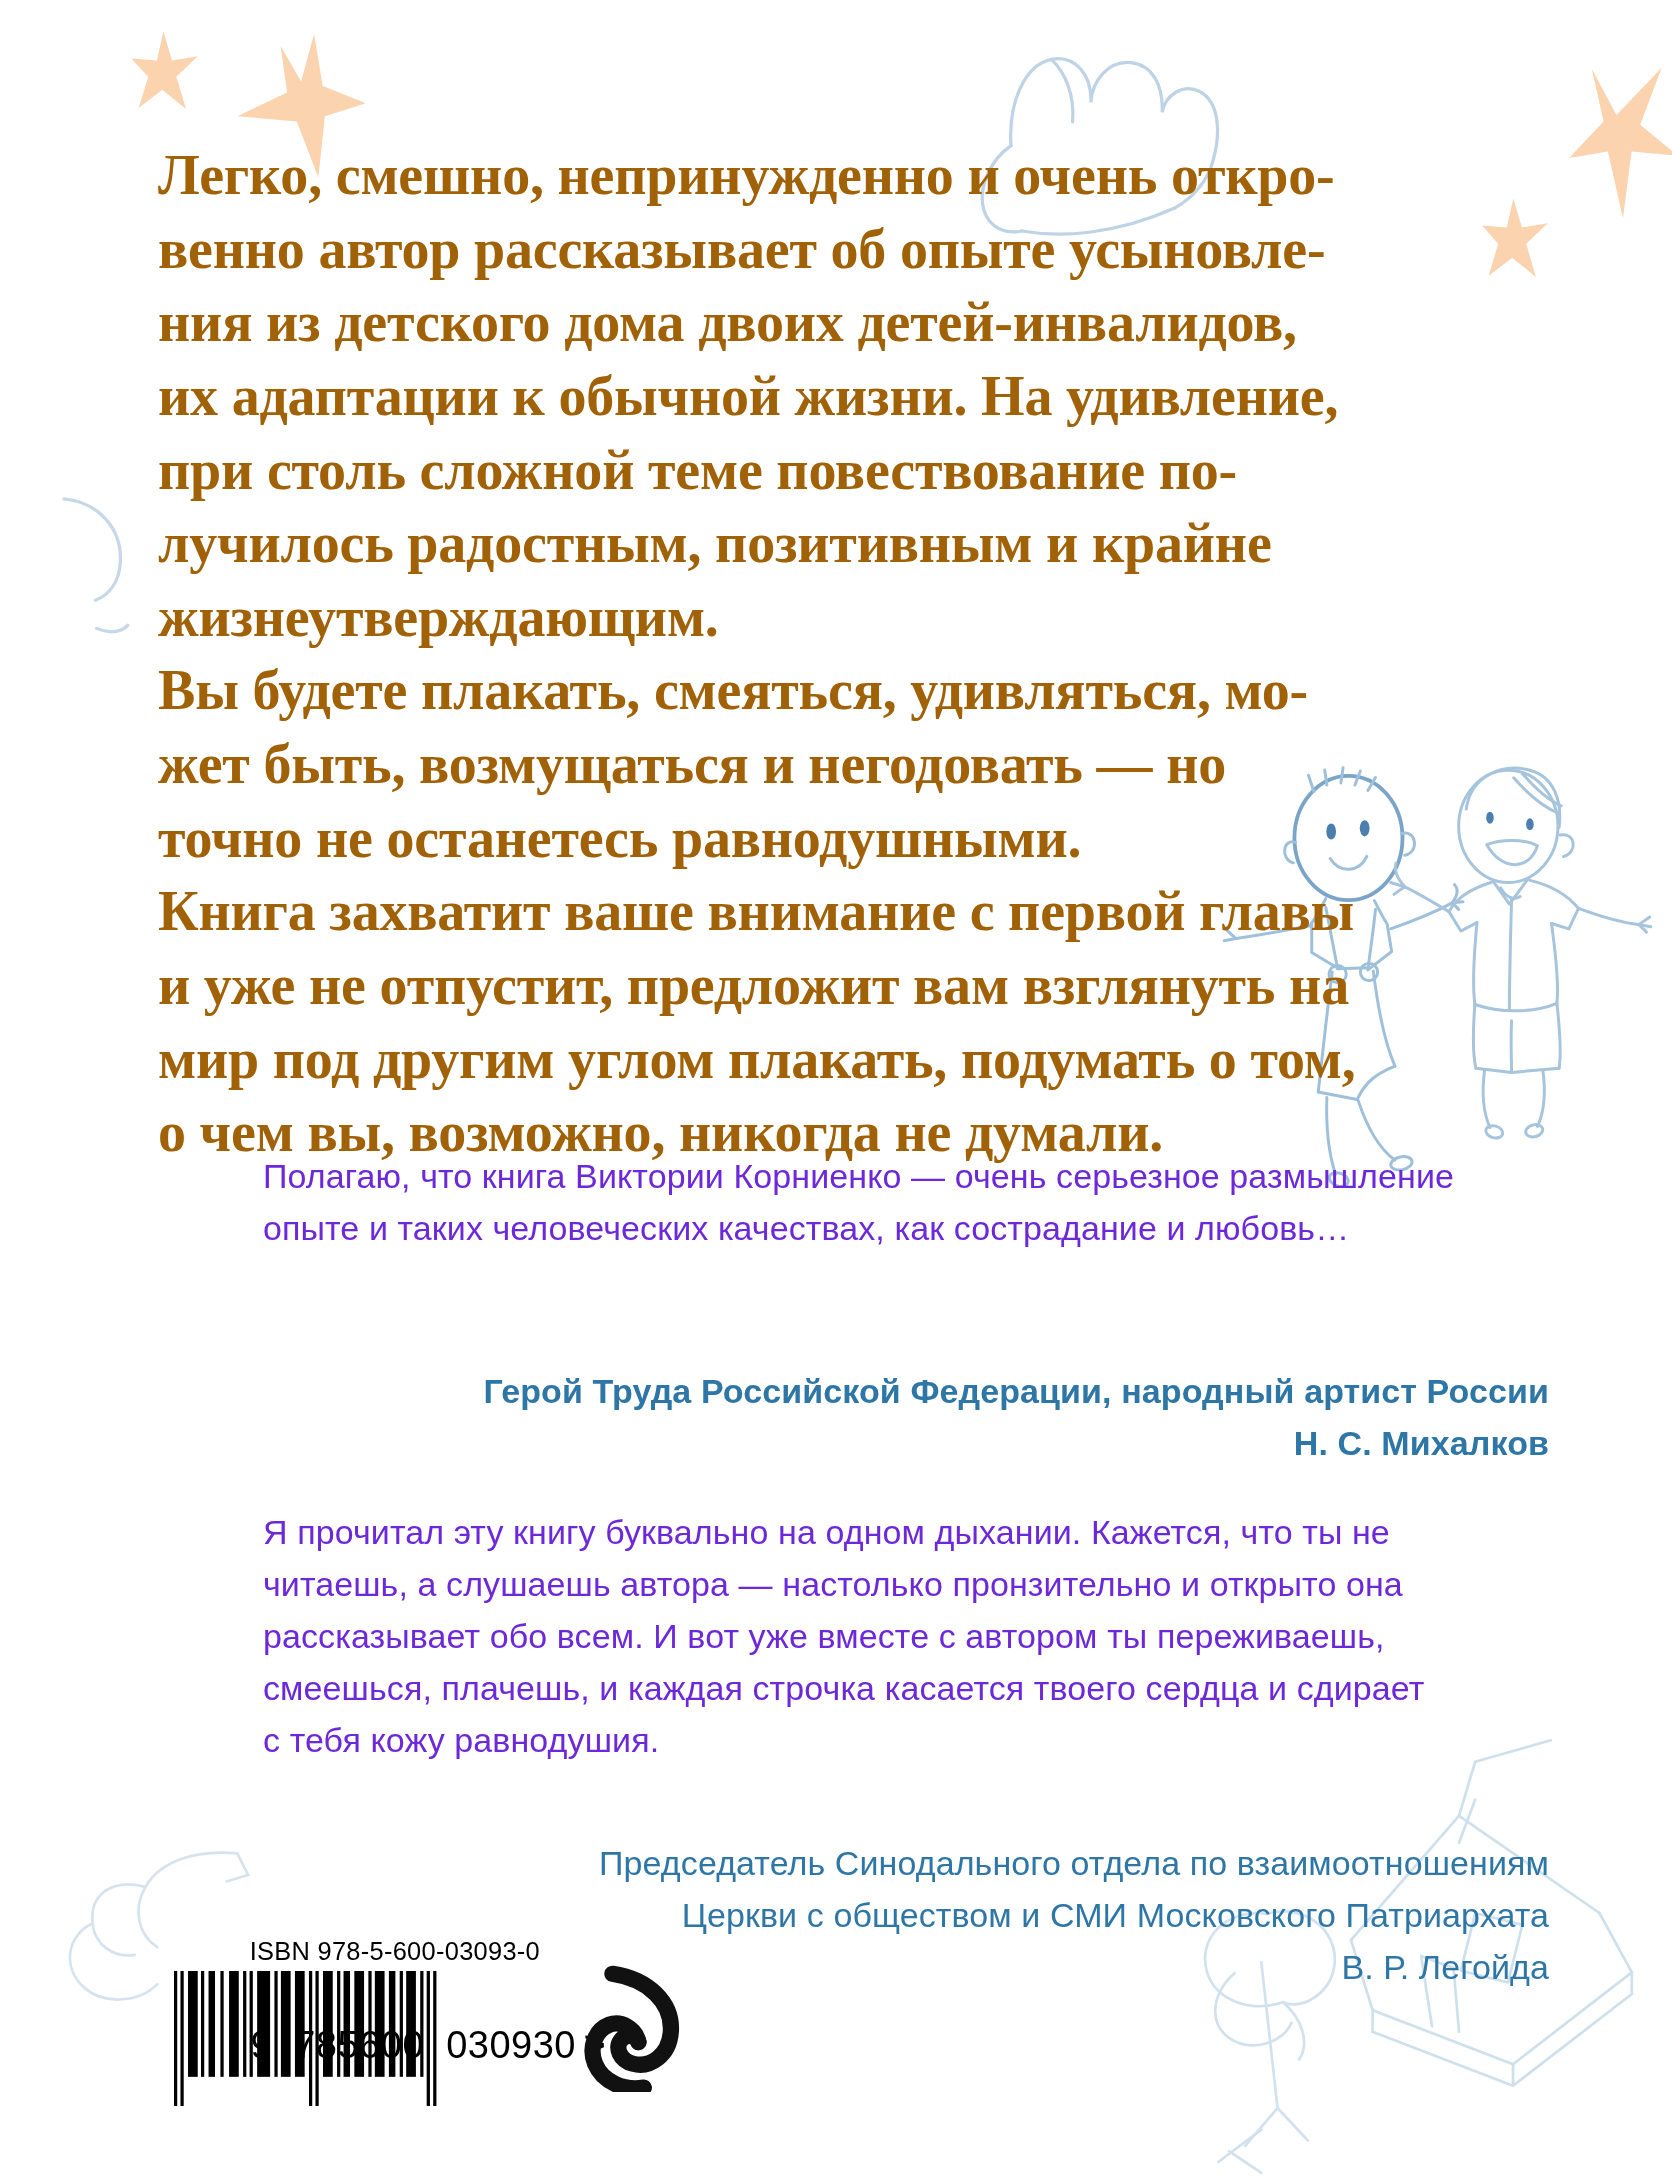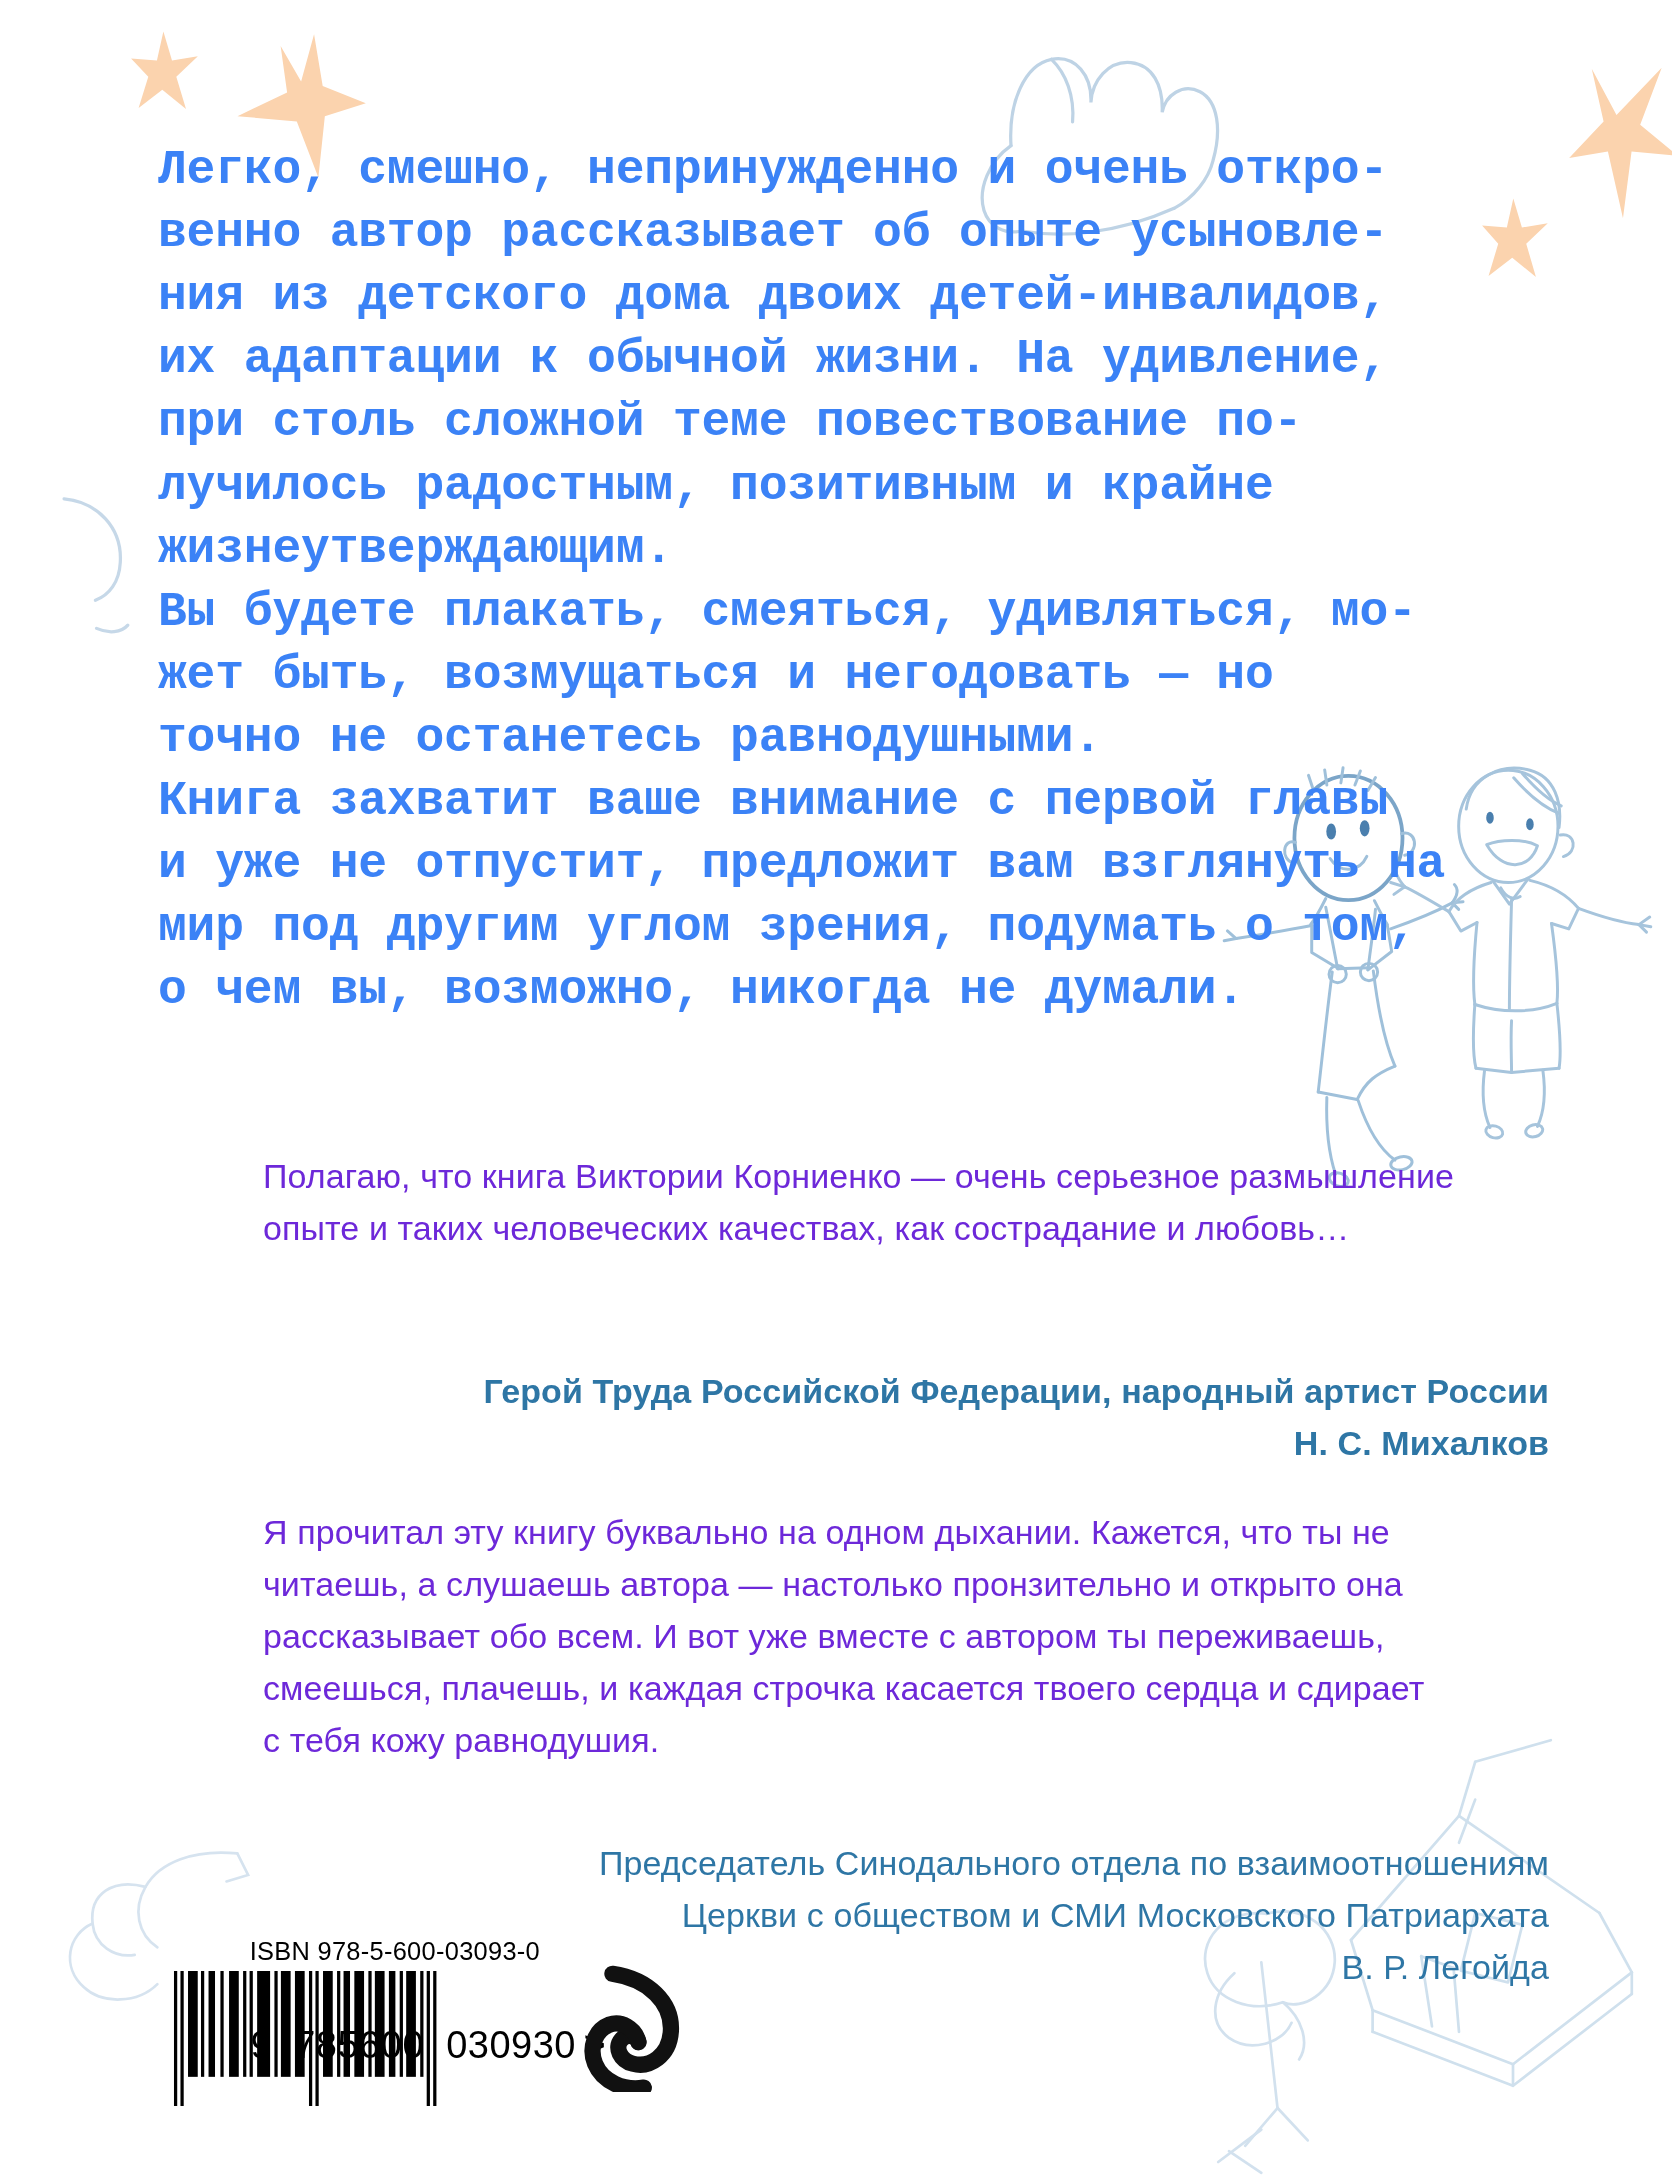--- a/index.html
+++ b/index.html
@@ -34,24 +34,24 @@
 
   
   .blurb {
     position: absolute;
     left: 158px;
     top: 139px;
     width: 1216px;
   }
   .blurb-line {
     display: block;
-    color: #3b82f6;
-    font-family: Liberation Mono, monospace;
+    color: #a16207;
+    font-family: Liberation Serif, serif;
     font-weight: 700;
-    font-size: 48px;
+    font-size: 56px;
     line-height: 1.315;
     letter-spacing: -0.2px;
     white-space: pre;
   }
 
   
   .quote {
     position: absolute;
     color: #6d28d9;
     font-family: "Liberation Sans Narrow", "Liberation Sans", sans-serif;
@@ -318,21 +318,21 @@
     <span class="blurb-line">ния из детского дома двоих детей-инвалидов,</span>
     <span class="blurb-line">их адаптации к обычной жизни. На удивление,</span>
     <span class="blurb-line">при столь сложной теме повествование по-</span>
     <span class="blurb-line">лучилось радостным, позитивным и крайне</span>
     <span class="blurb-line">жизнеутверждающим.</span>
     <span class="blurb-line">Вы будете плакать, смеяться, удивляться, мо-</span>
     <span class="blurb-line">жет быть, возмущаться и негодовать — но</span>
     <span class="blurb-line">точно не останетесь равнодушными.</span>
     <span class="blurb-line">Книга захватит ваше внимание с первой главы</span>
     <span class="blurb-line">и уже не отпустит, предложит вам взглянуть на</span>
-    <span class="blurb-line">мир под другим углом зрения, подумать о том,</span>
+    <span class="blurb-line">мир под другим углом плакать, подумать о том,</span>
     <span class="blurb-line">о чем вы, возможно, никогда не думали.</span>
   </div>
 
   <div class="quote" id="quote-1">
     <span class="quote-line">Полагаю, что книга Виктории Корниенко — очень серьезное размышление</span>
     <span class="quote-line">опыте и таких человеческих качествах, как сострадание и любовь…</span>
   </div>
   <div class="attribution" id="attr-1">
     <span class="attr-line">Герой Труда Российской Федерации, народный артист России</span>
     <span class="attr-line">Н. С. Михалков</span>

